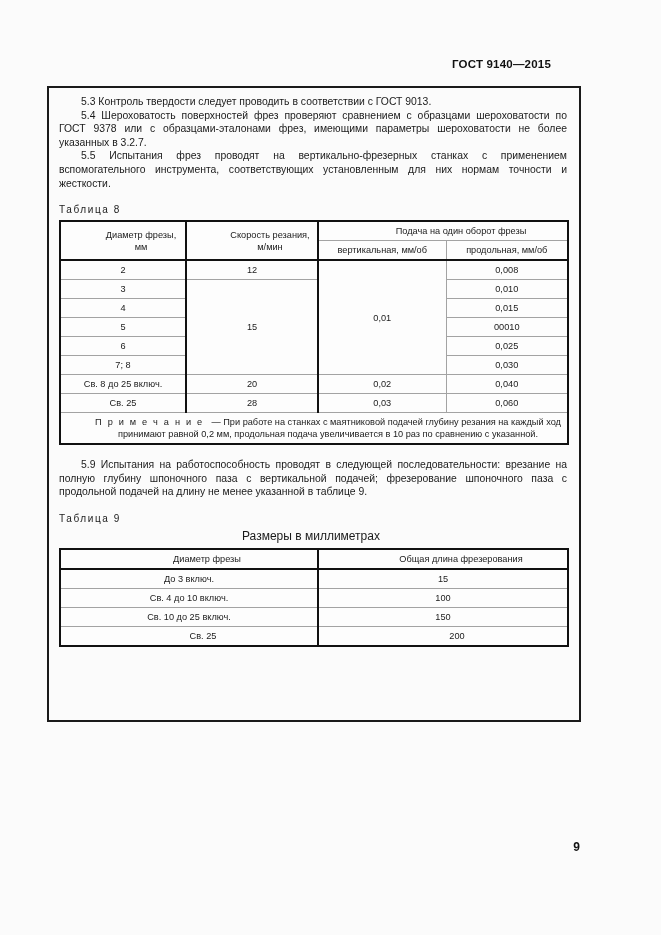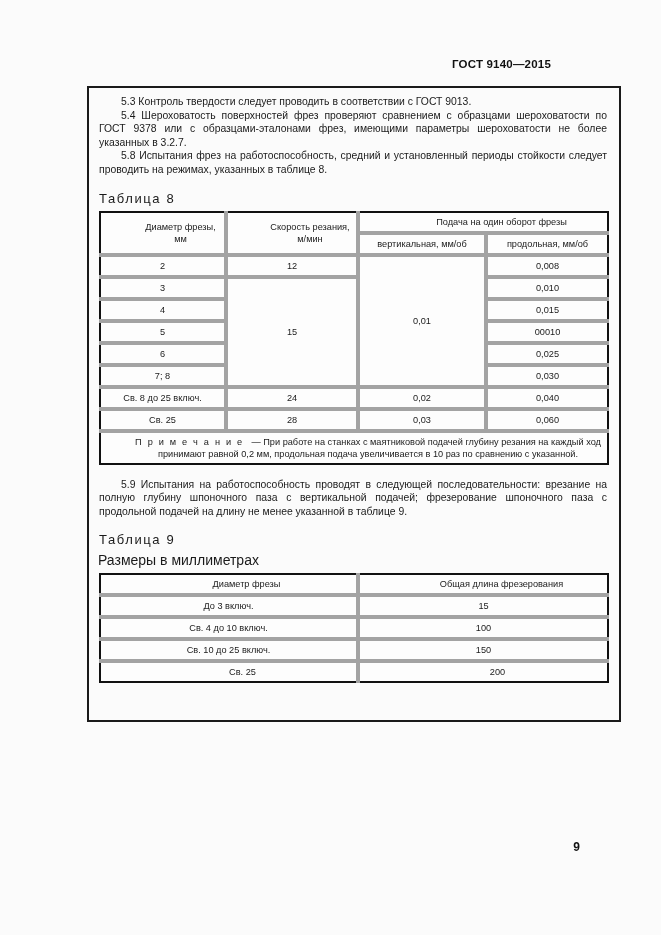--- a/index.html
+++ b/index.html
@@ -41,21 +41,20 @@
   .content-frame {
     position: absolute;
     left: 47px;
     top: 86px;
     width: 534px;
     height: 636px;
     border: 2px solid #1a1a1a;
     box-sizing: border-box;
     background: #fbfbfb;
     padding: 7px 9px 0 9px;
-    margin-left: 40px;
   }
 
   .page-number {
     position: absolute;
     left: 0;
     top: 840px;
     width: 661px;
     text-align: right;
     padding-right: 81px;
     box-sizing: border-box;
@@ -73,42 +72,42 @@
     text-indent: 22px;
     margin: 0 0 0 0;
     padding: 0 3px 0 1px;
     hyphens: manual;
   }
   .para + .para {
     margin-top: 0;
   }
 
   .tbl-caption {
-    font-size: 13px;
+    font-size: 10px;
     letter-spacing: 1.6px;
     margin: 14px 0 5px 1px;
     color: #1a1a1a;
   }
 
   .units-note {
-    font-size: 14px;
-    text-align: left;
+    font-size: 12px;
+    text-align: center;
     margin: 4px 6px 5px 0;
   }
 
   
   table.doc {
     border-collapse: collapse;
     width: 508px;
     margin-left: 1px;
     table-layout: fixed;
     background: #fdfdfd;
   }
   table.doc td, table.doc th {
-    border: 4px solid #a3a3a3;
+    border: 1px solid #a3a3a3;
     font-size: 9.2px;
     font-weight: normal;
     padding: 3px 4px;
     text-align: center;
     vertical-align: middle;
     line-height: 12px;
     color: #1a1a1a;
   }
   table.doc .outer-top { border-top: 2px solid #111; padding-left: 40px; }
   table.doc .outer-bottom { border-bottom: 2px solid #111; padding-left: 32px; }
@@ -147,21 +146,21 @@
 <body>
 
 <div class="page">
 
   <div class="header-line">ГОСТ 9140—2015</div>
 
   <div class="content-frame">
 
     <p class="para">5.3 Контроль твердости следует проводить в соответствии с ГОСТ 9013.</p>
     <p class="para">5.4 Шероховатость поверхностей фрез проверяют сравнением с образцами шероховатости по ГОСТ 9378 или с образцами-эталонами фрез, имеющими параметры шероховатости не более указанных в 3.2.7.</p>
-    <p class="para">5.8 Испытания фрез на работоспособность, средний и установленный периоды стойкости следует проводить на режимах, указанных в таблице 8.</p>
+    <p class="para">5.5 Испытания фрез проводят на вертикально-фрезерных станках с применением вспомогательного инструмента, соответствующих установленным для них нормам точности и жесткости.</p>
 
     <div class="tbl-caption">Таблица 8</div>
 
     <table class="doc">
       <colgroup>
         <col class="t8-c1">
           <col class="t8-c2">
           <col class="t8-c3">
           <col class="t8-c4">
       </colgroup>
@@ -198,21 +197,21 @@
         <tr>
           <td class="outer-left thick-r">6</td>
           <td class="outer-right">0,025</td>
         </tr>
         <tr>
           <td class="outer-left thick-r">7; 8</td>
           <td class="outer-right">0,030</td>
         </tr>
         <tr>
           <td class="outer-left left-cell thick-r nowrap">Св. 8 до 25 включ.</td>
-          <td class="thick-r">24</td>
+          <td class="thick-r">20</td>
           <td>0,02</td>
           <td class="outer-right">0,040</td>
         </tr>
         <tr>
           <td class="outer-left left-cell thick-r nowrap">Св. 25</td>
           <td class="thick-r">28</td>
           <td>0,03</td>
           <td class="outer-right">0,060</td>
         </tr>
 

